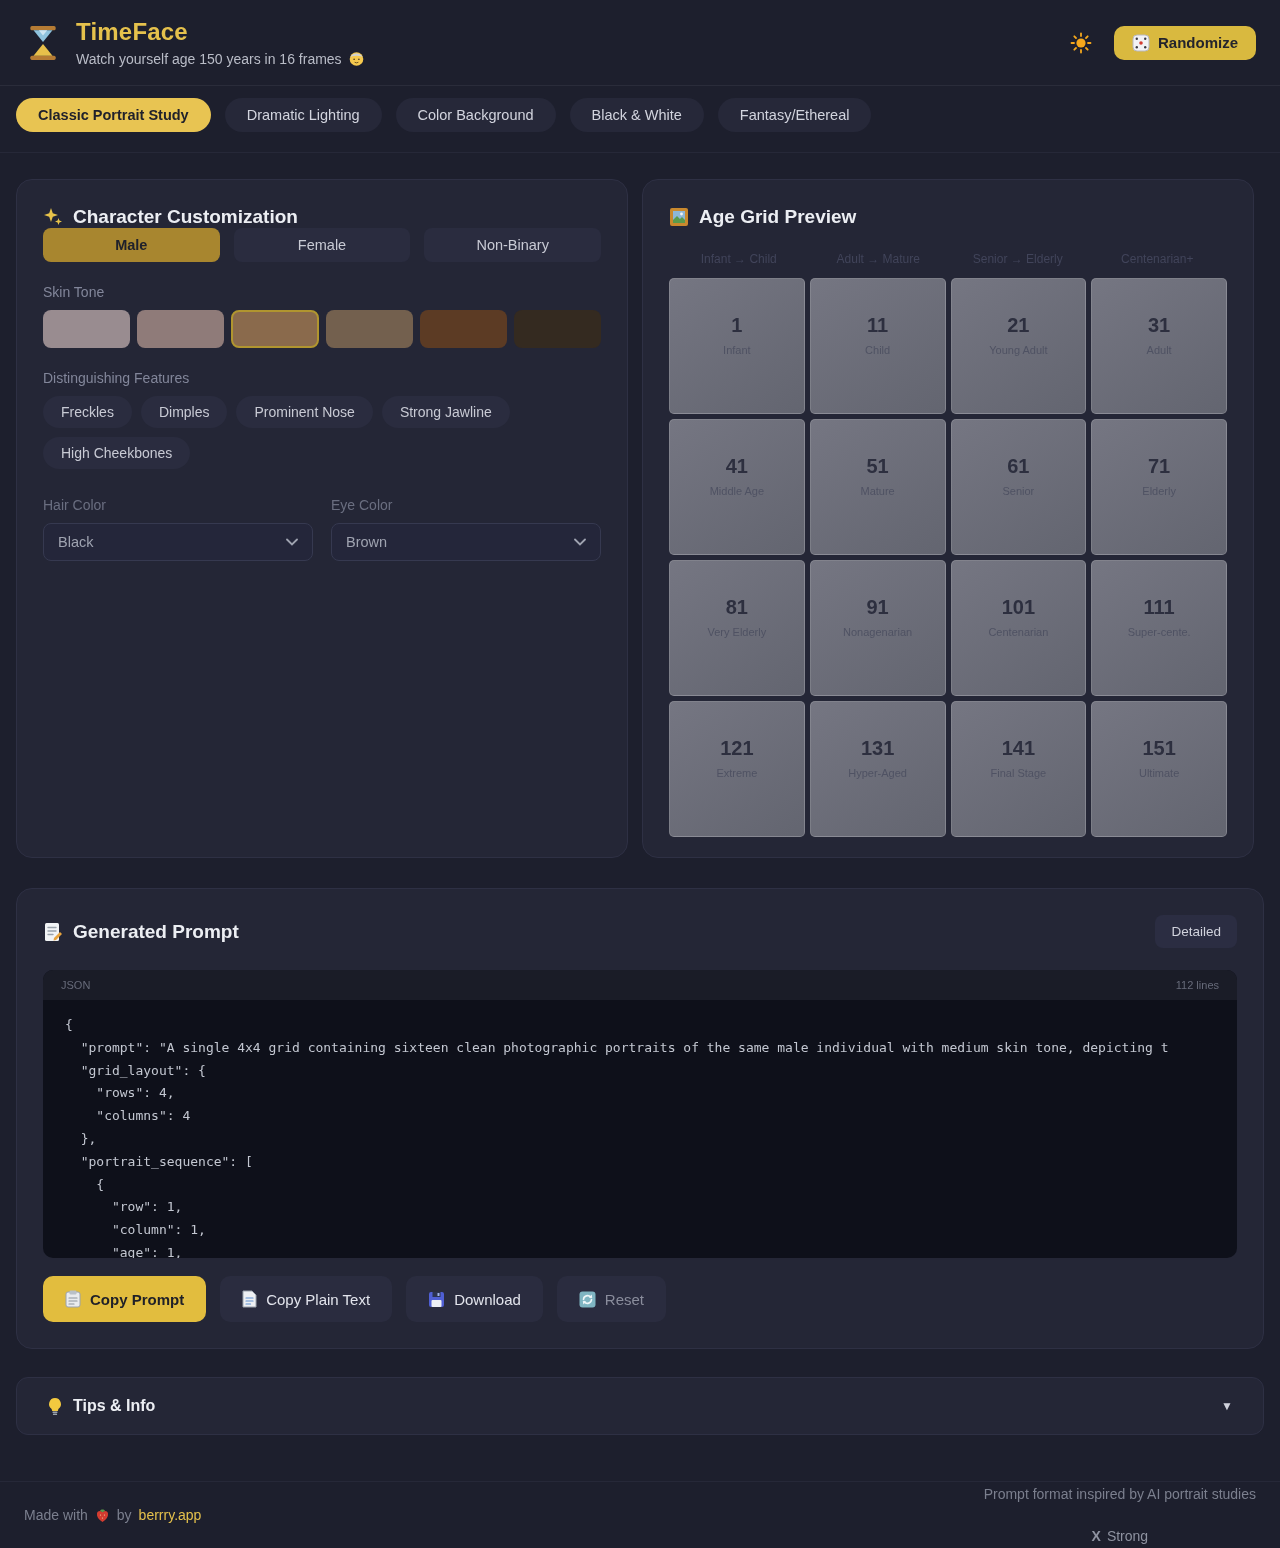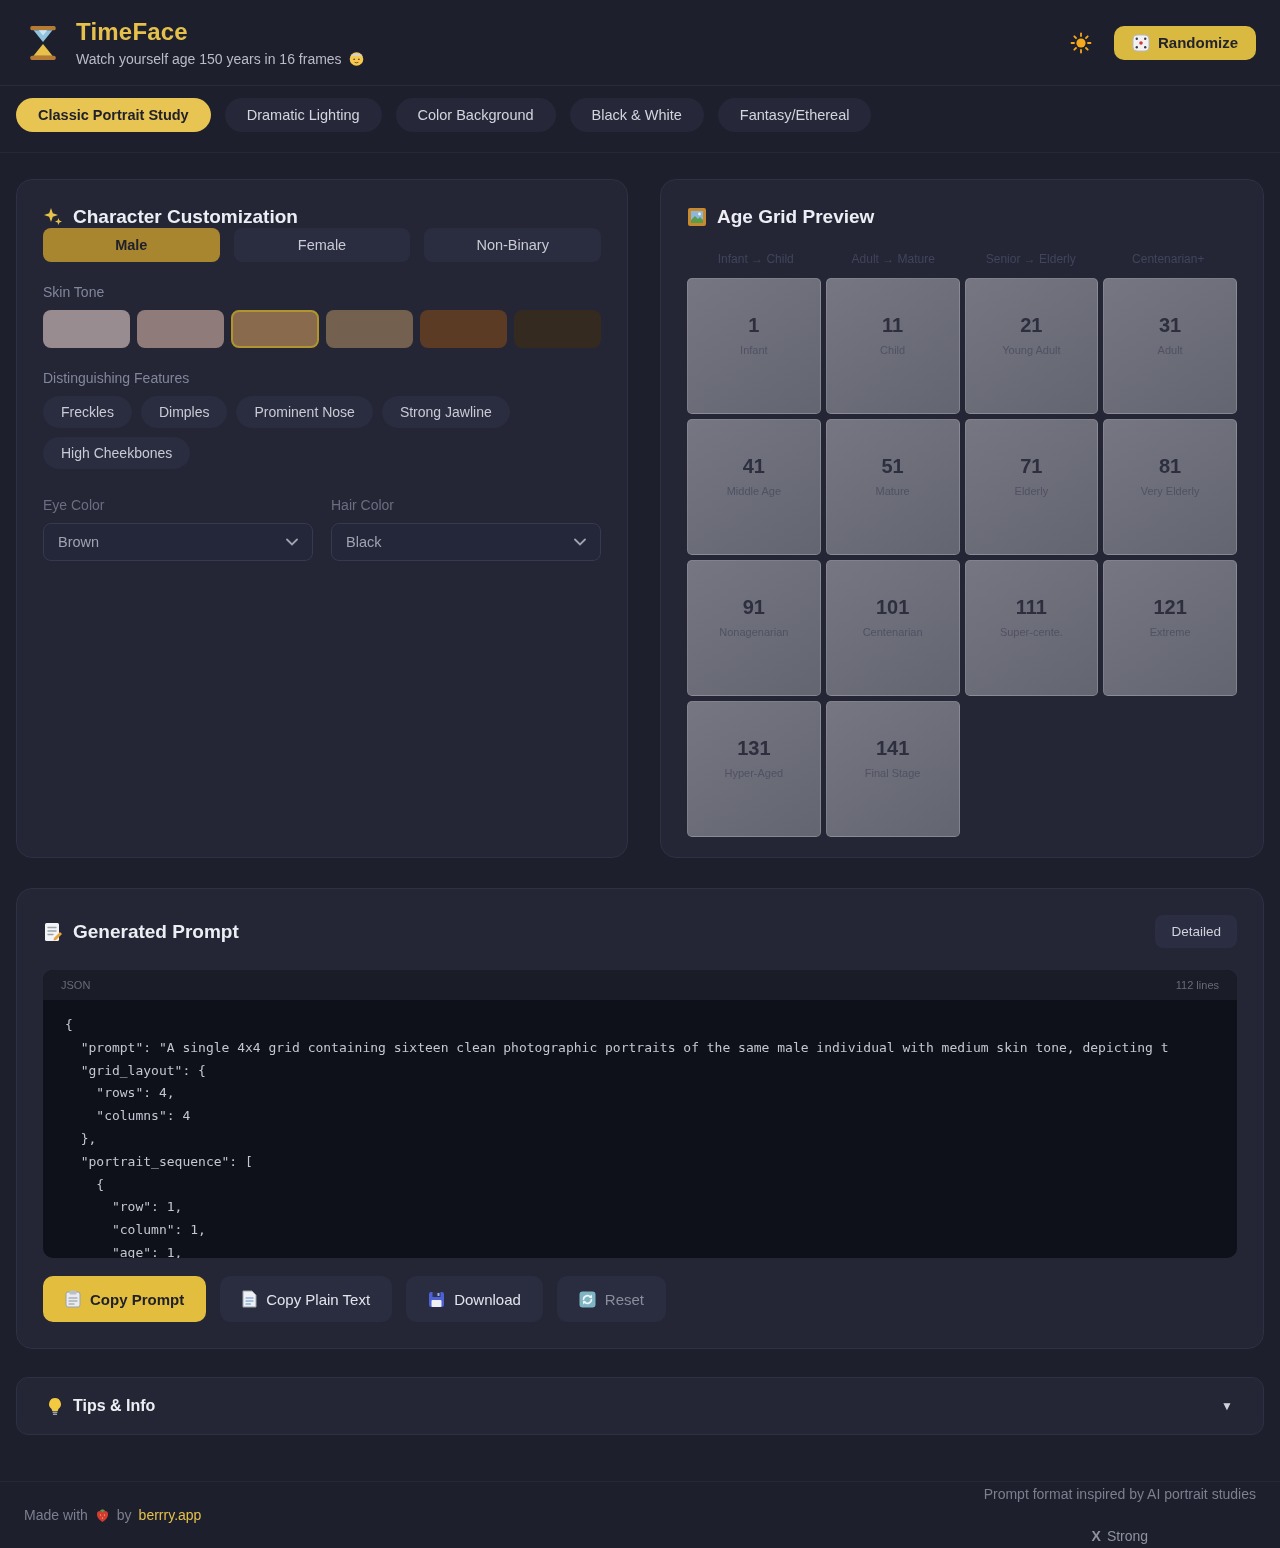--- a/index.html
+++ b/index.html
@@ -17,21 +17,21 @@
   .btn-randomize { display:flex; align-items:center; gap:8px; background:#d9b93f; color:#24242c;
     border:none; border-radius:10px; padding:8px 18px; font-size:15px; font-weight:bold; cursor:pointer; }
 
   
   .tabs { display:flex; gap:14px; padding:12px 16px 20px; border-bottom:1px solid #262838; }
   .tab { border:none; cursor:pointer; border-radius:17px; height:34px; padding:0 22px;
     background:#262839; color:#d2d4de; font-size:14.5px; font-family:inherit; }
   .tab.active { background:#e8c452; color:#20212b; font-weight:bold; }
 
   
-  .panels { display:flex; gap:32px; padding:26px 16px 4px; }
+  .panels { display:flex; gap:14px; padding:26px 16px 4px; }
   .panel { background:#242636; border:1px solid #2e3044; border-radius:16px; }
   .panel-half { width:612px; height:679px; padding:26px; }
   .panel-title { display:flex; align-items:center; gap:10px; font-size:19px; font-weight:bold; color:#eceef3; }
 
   .field-label { font-size:14px; color:#82869a; margin:22px 0 10px; }
   .field-label.dim { color:#6a6e80; }
 
   .gender-row { display:flex; gap:14px; }
   .gender-btn { flex:1; height:34px; border:none; border-radius:8px; background:#2a2c3f;
     color:#c8cad4; font-size:14.5px; cursor:pointer; font-family:inherit; }
@@ -200,41 +200,41 @@
     <div class="chip-wrap">
       <button class="chip">Freckles</button>
       <button class="chip">Dimples</button>
       <button class="chip">Prominent Nose</button>
       <button class="chip">Strong Jawline</button>
       <button class="chip">High Cheekbones</button>
     </div>
 
     <div class="select-grid">
       <div>
+        <div class="field-label dim">Hair Color</div>
+        <div class="select-box">
+          <span>Black</span>
+          <span>
+            <svg width="12" height="8" viewBox="0 0 12 8">
+                <path d="M1 1.5 L6 6.5 L11 1.5" stroke="#9fa3b0" stroke-width="1.8" fill="none" stroke-linecap="round"></path>
+              </svg>
+          </span>
+        </div>
+      </div>
+      <div>
         <div class="field-label dim">Eye Color</div>
         <div class="select-box">
           <span>Brown</span>
           <span>
             <svg width="12" height="8" viewBox="0 0 12 8">
                 <path d="M1 1.5 L6 6.5 L11 1.5" stroke="#9fa3b0" stroke-width="1.8" fill="none" stroke-linecap="round"></path>
               </svg>
           </span>
         </div>
       </div>
-      <div>
-        <div class="field-label dim">Hair Color</div>
-        <div class="select-box">
-          <span>Black</span>
-          <span>
-            <svg width="12" height="8" viewBox="0 0 12 8">
-                <path d="M1 1.5 L6 6.5 L11 1.5" stroke="#9fa3b0" stroke-width="1.8" fill="none" stroke-linecap="round"></path>
-              </svg>
-          </span>
-        </div>
-      </div>
     </div>
   </section>
 
   <section class="panel panel-half">
     <h2 class="panel-title">
       <span>
         <svg width="20" height="20" viewBox="0 0 20 20">
           <rect x="1" y="1" width="18" height="18" rx="2" fill="#c9892e"></rect>
           <rect x="4" y="4" width="12" height="12" fill="#8db7d8"></rect>
           <path d="M4 13 L8 9 L11 12 L13 10 L16 13 L16 16 L4 16 Z" fill="#5a9b4c"></path>
@@ -270,20 +270,24 @@
         </div>
       <div class="age-cell">
           <span class="num">41</span>
           <span class="lbl">Middle Age</span>
         </div>
       <div class="age-cell">
           <span class="num">51</span>
           <span class="lbl">Mature</span>
         </div>
       <div class="age-cell">
+          <span class="num">61</span>
+          <span class="lbl">Senior</span>
+        </div>
+      <div class="age-cell">
           <span class="num">71</span>
           <span class="lbl">Elderly</span>
         </div>
       <div class="age-cell">
           <span class="num">81</span>
           <span class="lbl">Very Elderly</span>
         </div>
       <div class="age-cell">
           <span class="num">91</span>
           <span class="lbl">Nonagenarian</span>
@@ -300,20 +304,24 @@
           <span class="num">121</span>
           <span class="lbl">Extreme</span>
         </div>
       <div class="age-cell">
           <span class="num">131</span>
           <span class="lbl">Hyper-Aged</span>
         </div>
       <div class="age-cell">
           <span class="num">141</span>
           <span class="lbl">Final Stage</span>
+        </div>
+      <div class="age-cell">
+          <span class="num">151</span>
+          <span class="lbl">Ultimate</span>
         </div>
     </div>
   </section>
 </main>
 
 <section class="panel prompt-panel">
   <div class="prompt-head">
     <h2 class="panel-title">
       <span>
         <svg width="20" height="20" viewBox="0 0 20 20">

